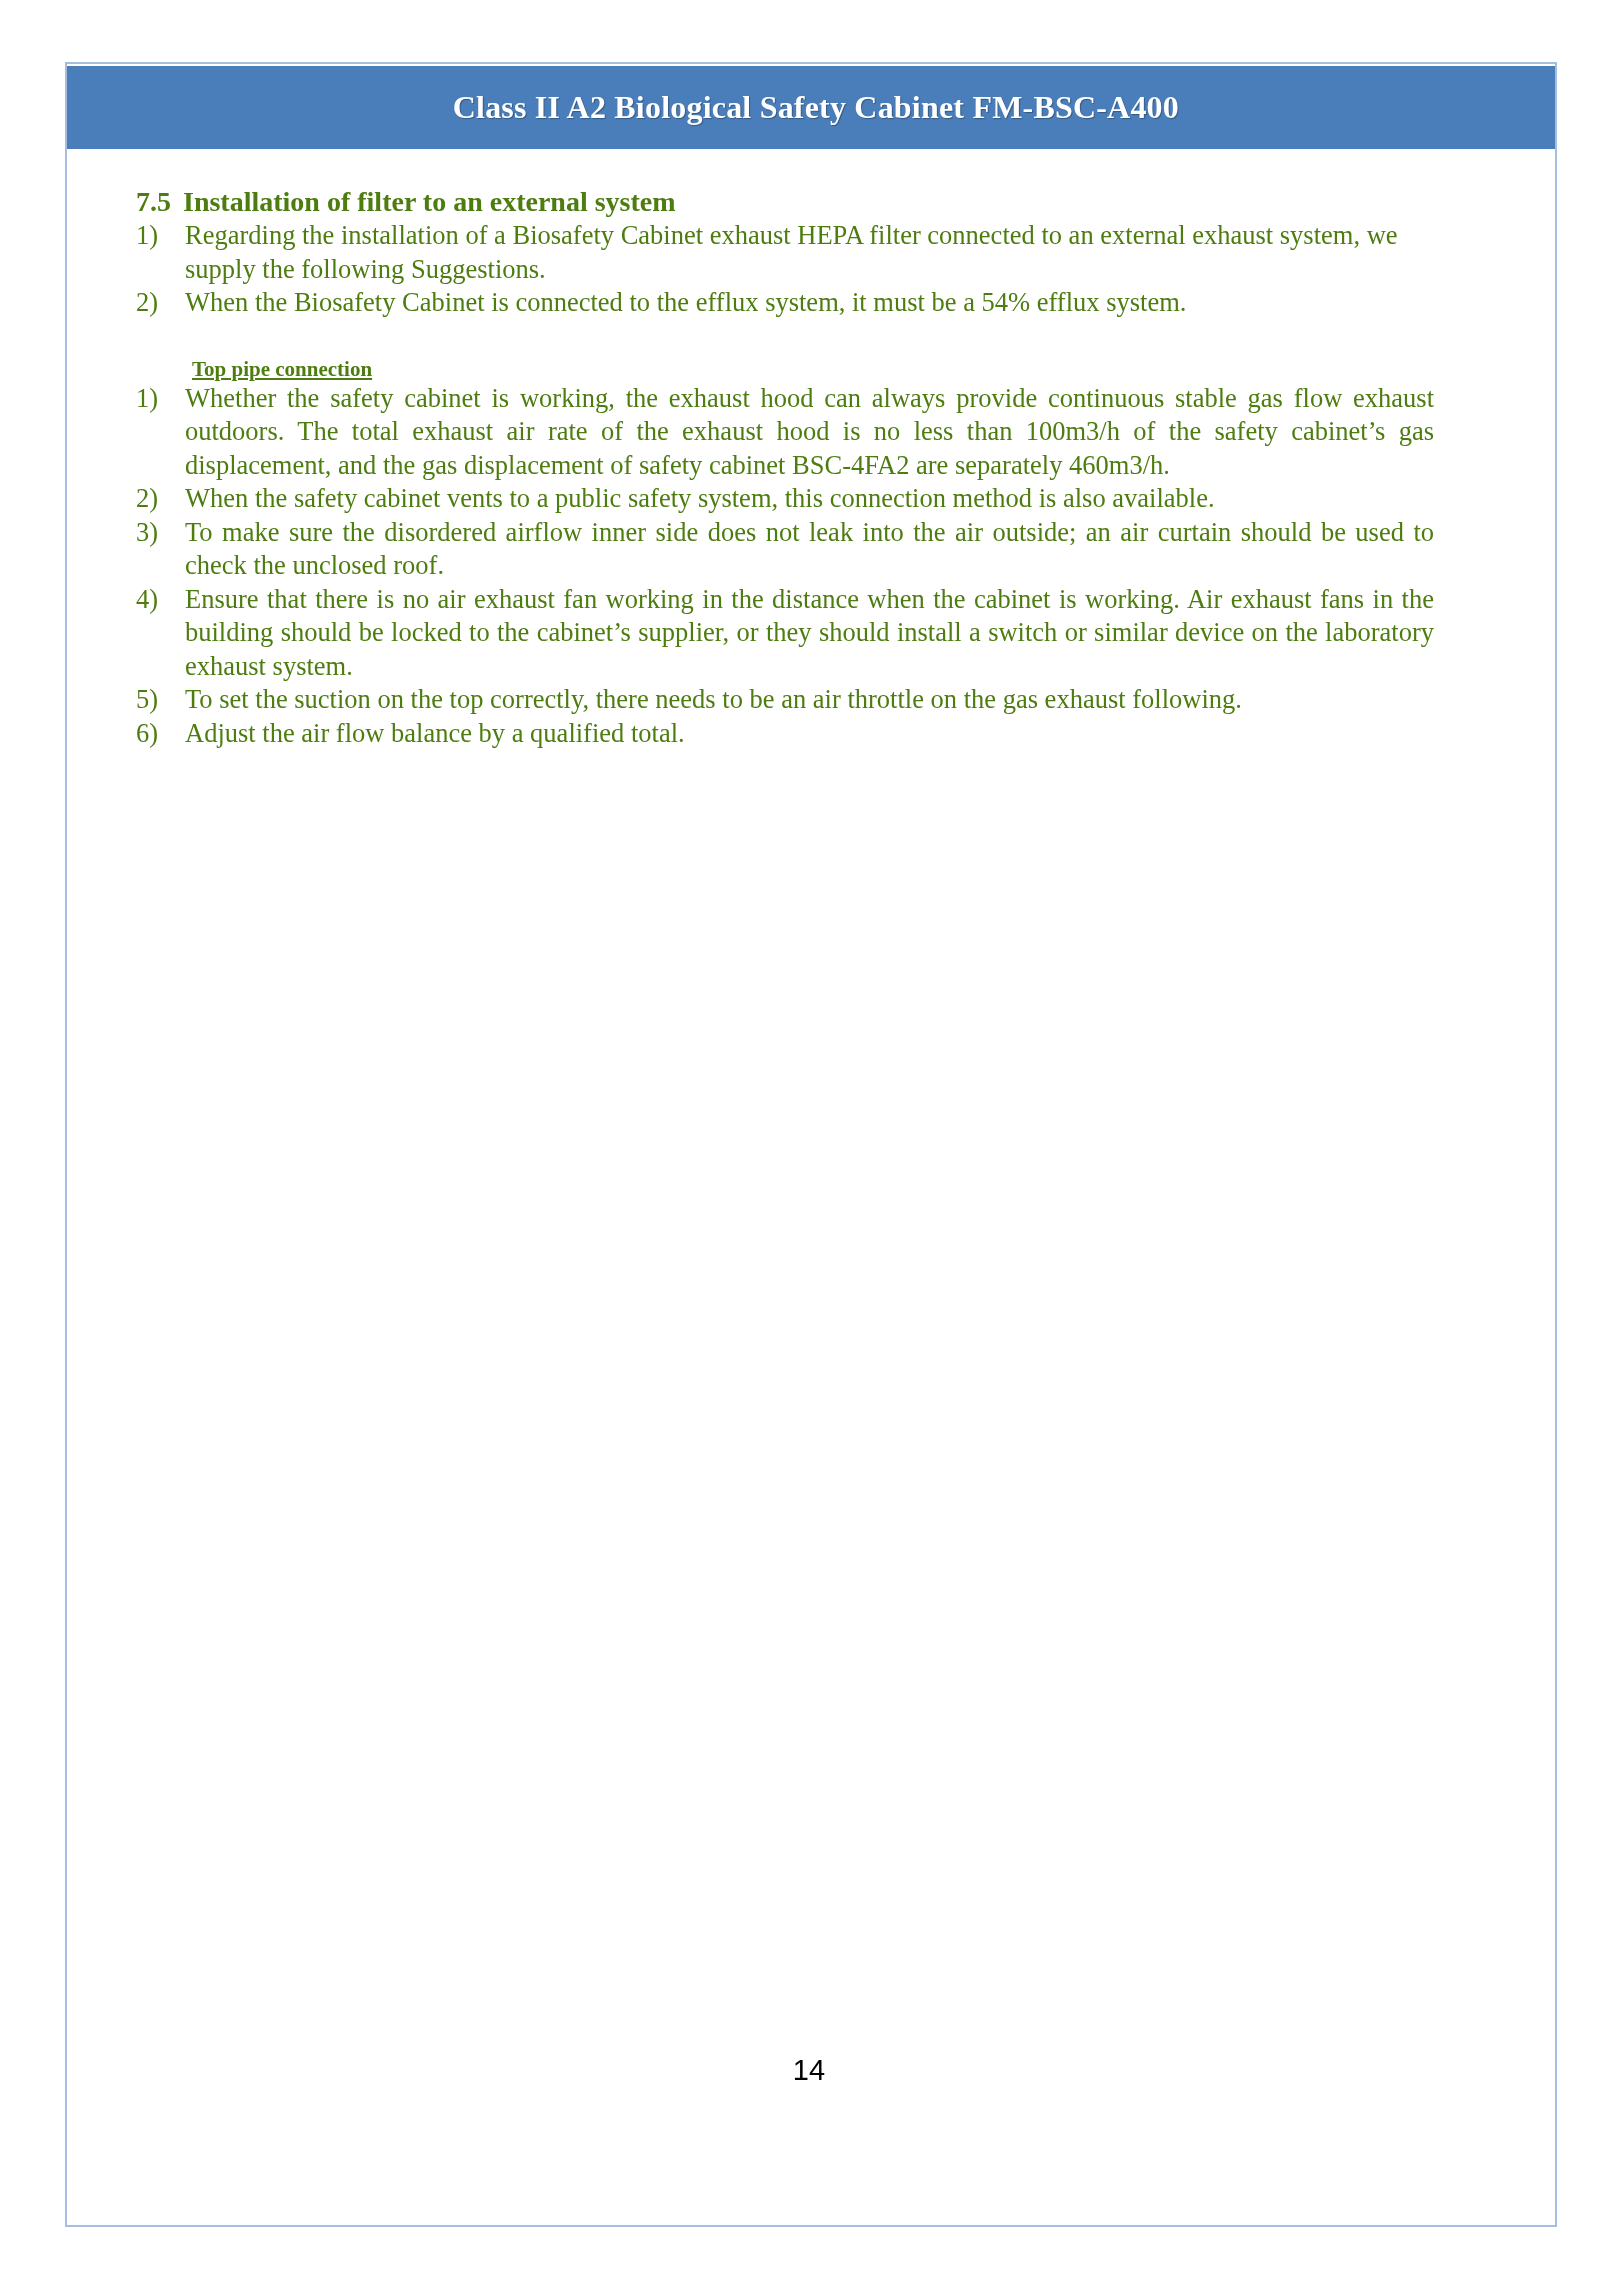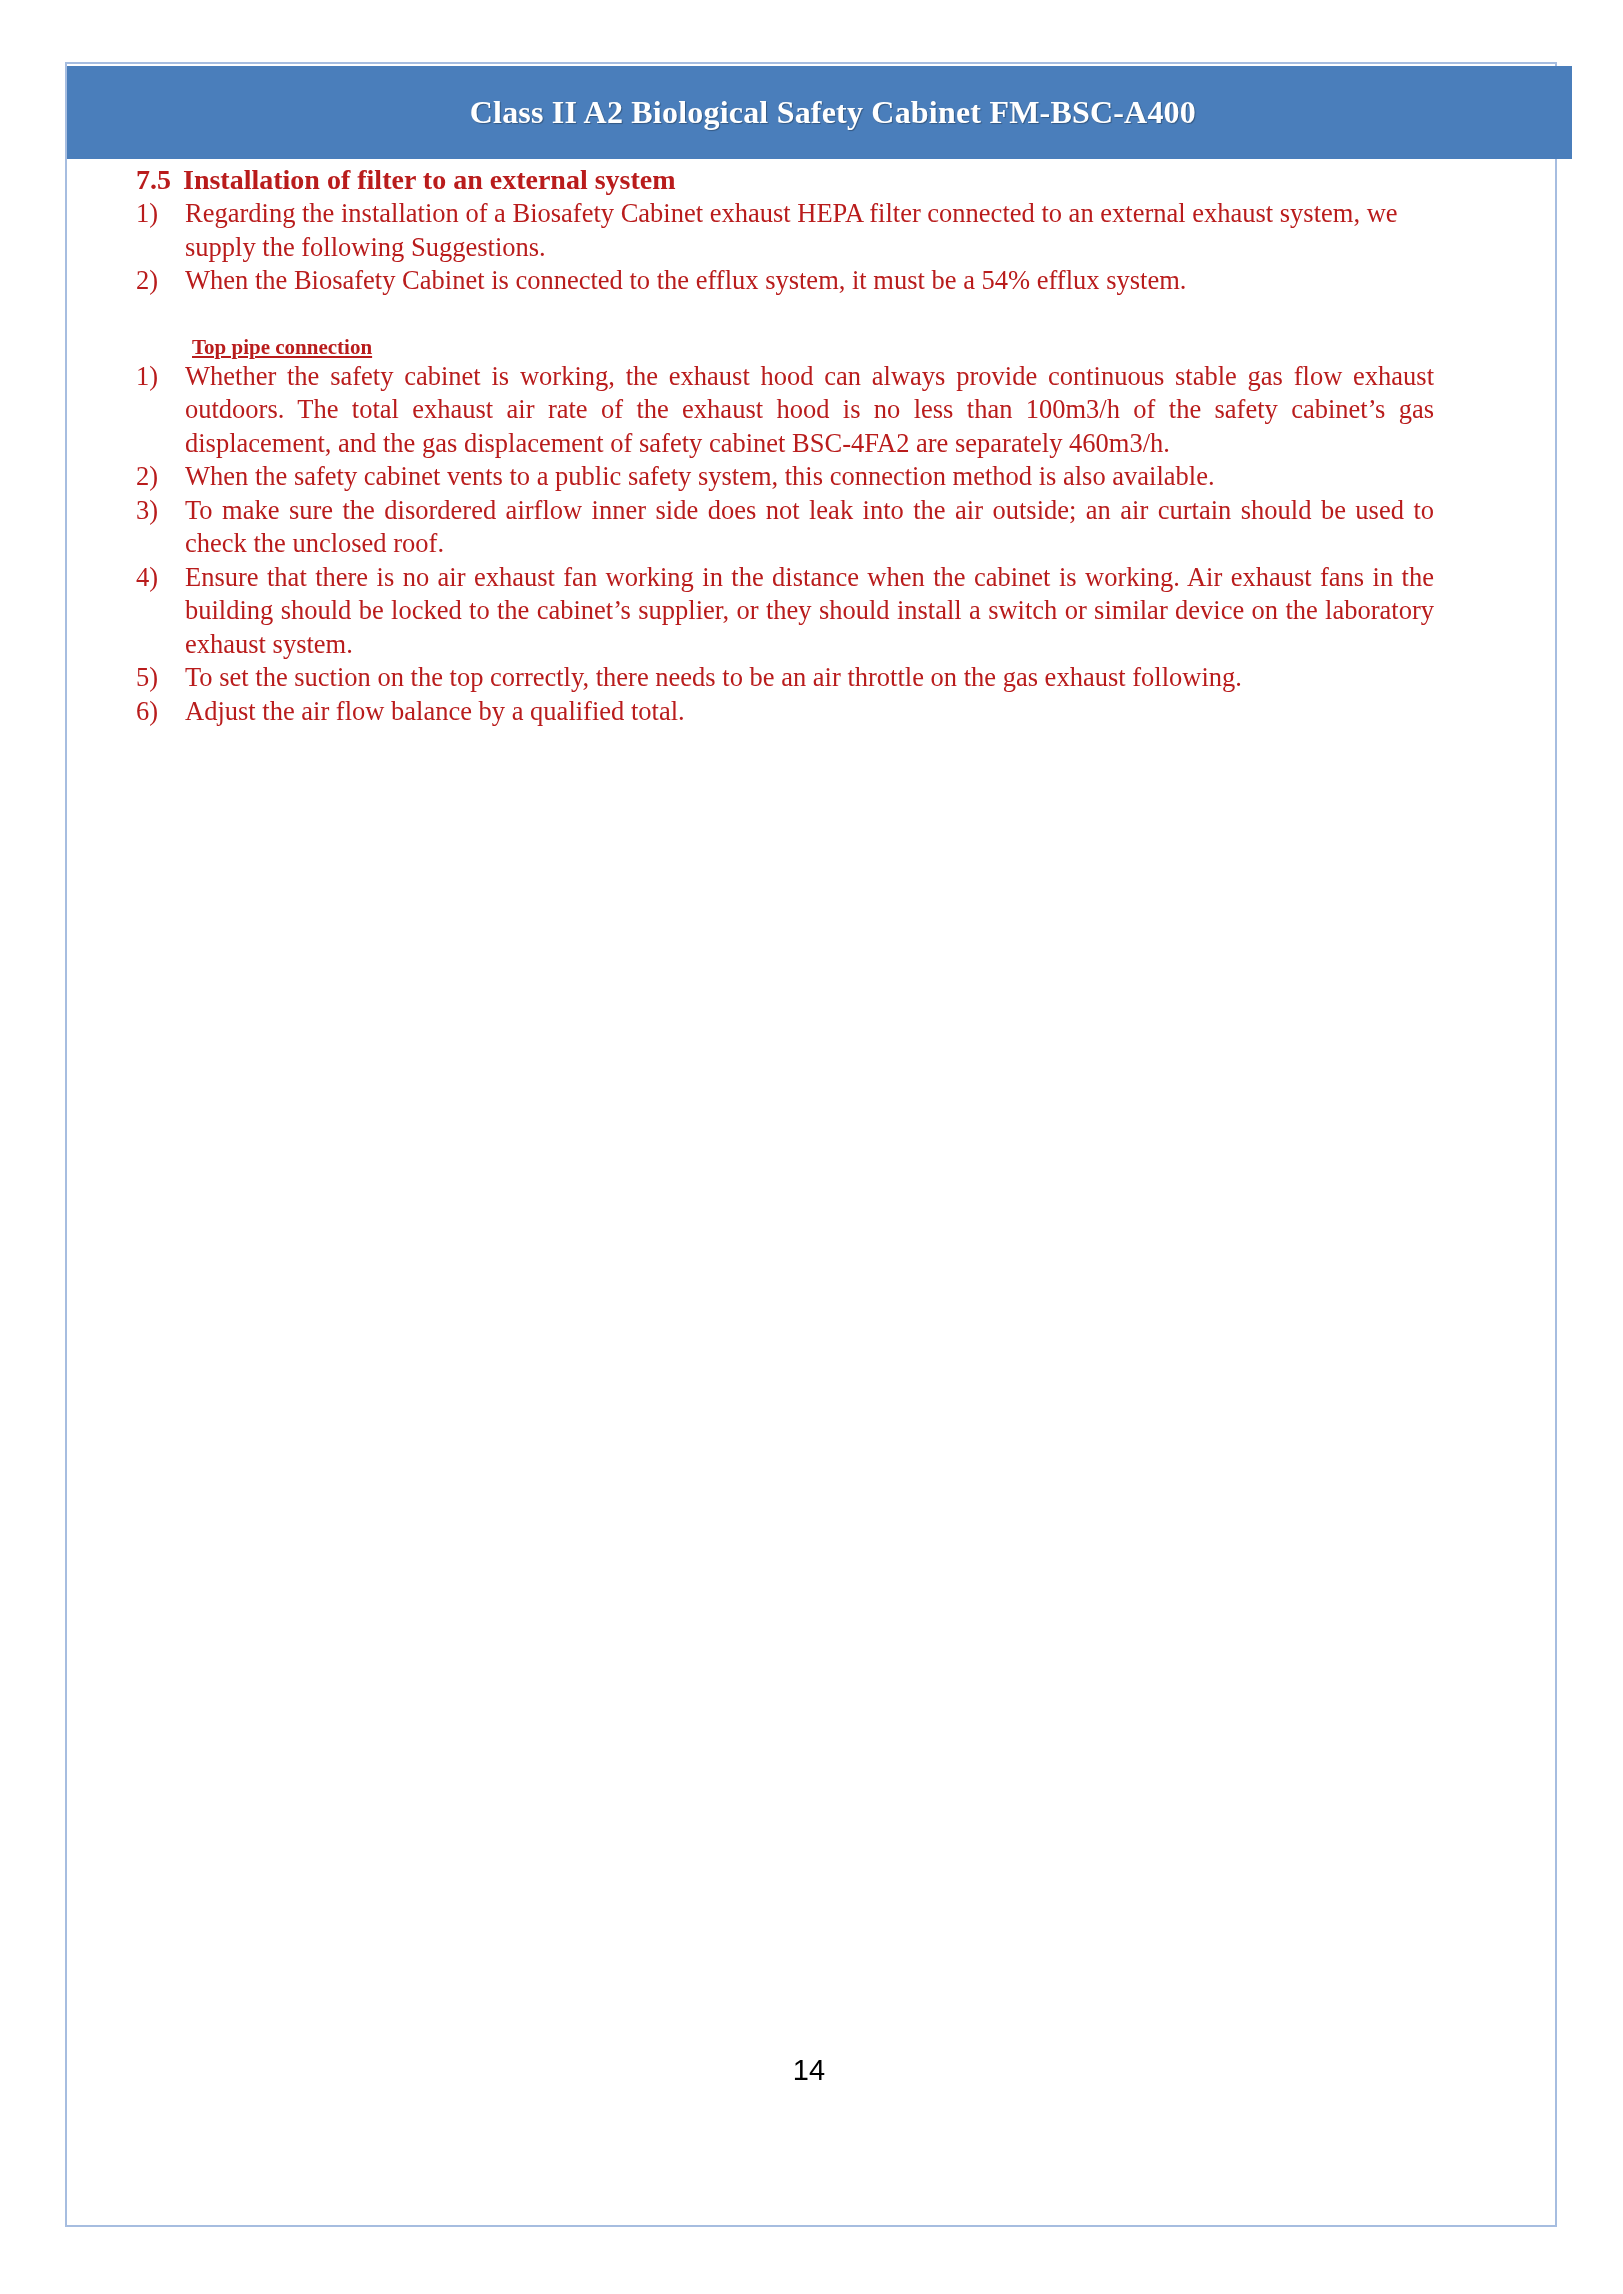--- a/index.html
+++ b/index.html
@@ -25,45 +25,44 @@
     box-sizing: border-box;
     background: #ffffff;
   }
 
   
   .header-banner {
     position: absolute;
     left: 0px;
     top: 2px;
     width: 1488px;
-    height: 93px;
+    height: 83px;
     background: #4a7ebb;
     display: flex;
     align-items: center;
     justify-content: center;
-    padding-left: 17px;
   }
   .header-title {
     color: #ffffff;
     font-family: "Liberation Serif", "DejaVu Serif", serif;
     font-weight: bold;
     font-size: 32px;
     letter-spacing: 0.2px;
     text-shadow: 1px 1px 1px rgba(0,0,0,0.30);
     white-space: nowrap;
     padding-left: 9.8px;
   }
 
   
   .content {
     position: absolute;
     left: 69px;      
-    top: 98px;
+    top: 120px;
     width: 1298px;   
-    color: #b91c1c;
+    color: #4d7c0f;
   }
 
   .section-heading {
     font-size: 28px;
     font-weight: bold;
     line-height: 1.25;
     margin: 0 0 0 0;
     white-space: nowrap;
   }
   .section-heading .num {

